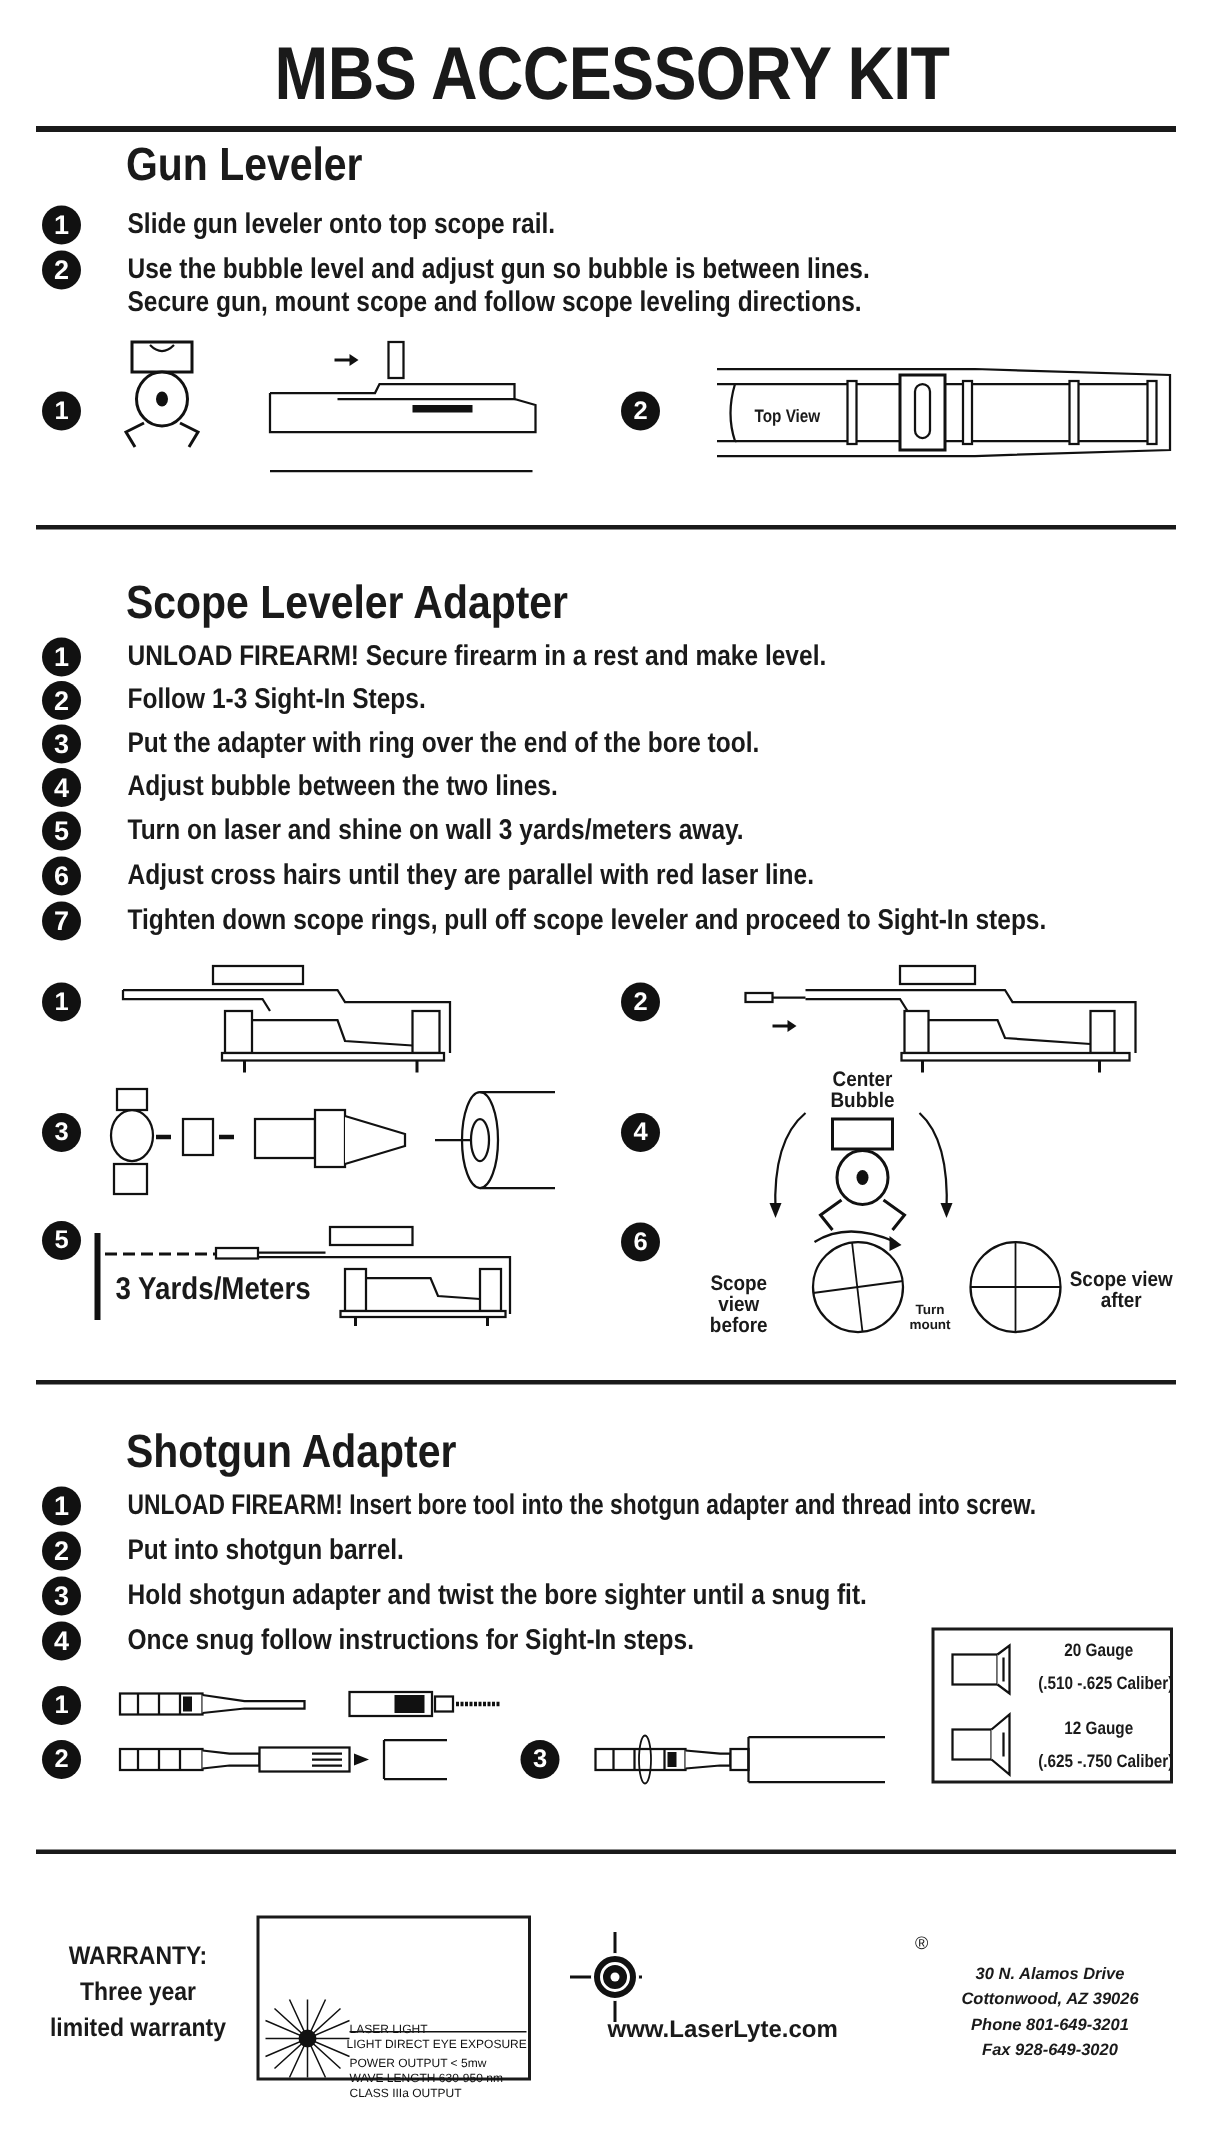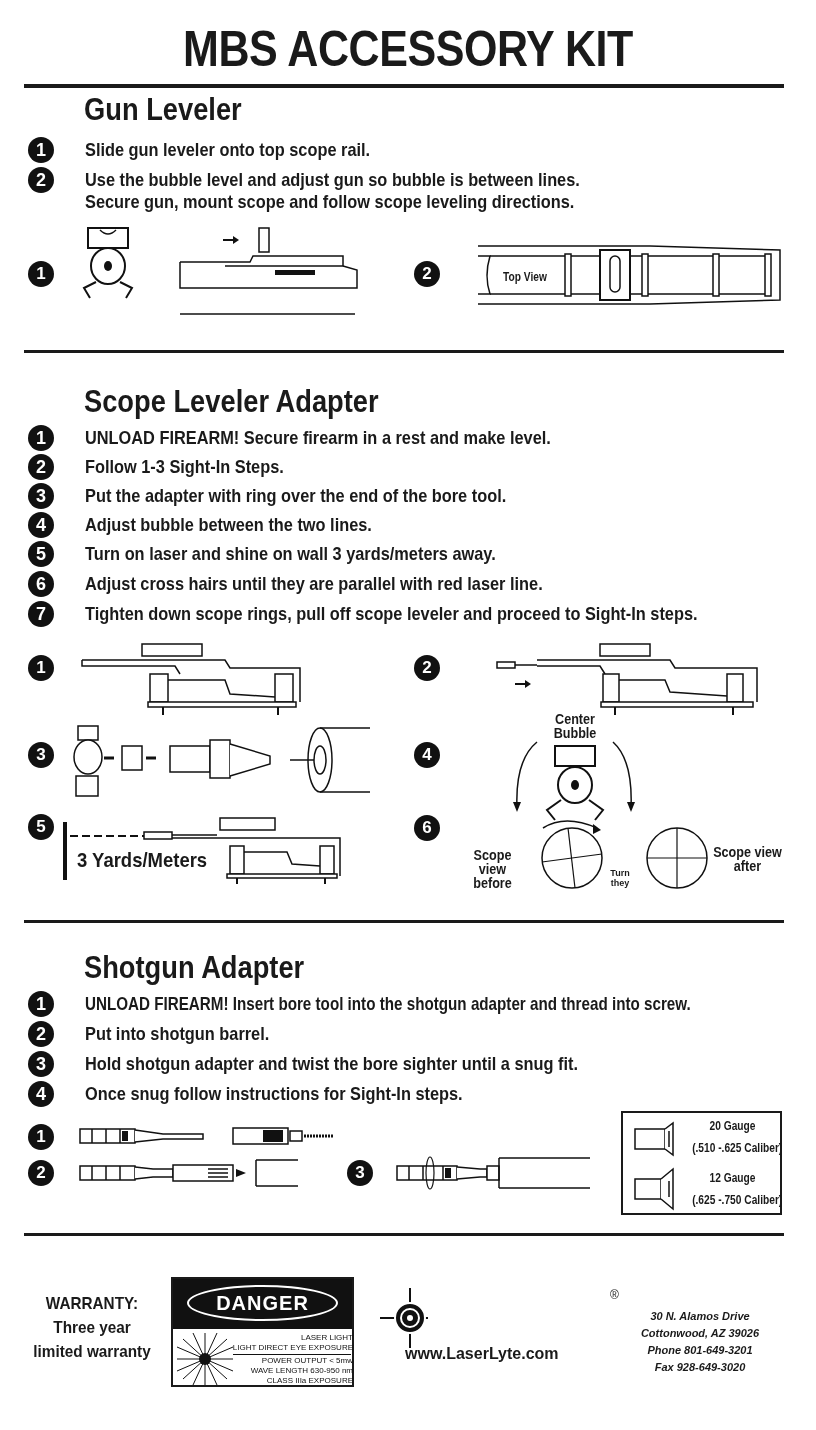--- a/index.html
+++ b/index.html
@@ -9,27 +9,27 @@
   .title { left: 0; width: 816px; top: 20px; text-align: center; font-size: 50px; font-weight: bold; letter-spacing: -0.5px; transform: scaleX(0.86); transform-origin: center; }
   .rule { left: 24px; width: 760px; height: 4px; background: #1a1a1a; }
   .sec-title { left: 84px; font-size: 31px; font-weight: bold; transform: scaleX(0.88); transform-origin: left; white-space: nowrap; }
   .step { left: 28px; height: 28px; display: flex; align-items: center; white-space: nowrap; }
   .num { width: 26px; height: 26px; border-radius: 50%; background: #111; color: #fff; font-weight: bold; font-size: 18px; display: flex; align-items: center; justify-content: center; flex: none; }
   .step-text { margin-left: 31px; font-size: 19px; font-weight: bold; transform: scaleX(0.86); transform-origin: left; }
   .cont { left: 85px; font-size: 19px; font-weight: bold; transform: scaleX(0.86); transform-origin: left; white-space: nowrap; }
   .fig-num { width: 26px; height: 26px; border-radius: 50%; background: #111; color: #fff; font-weight: bold; font-size: 17px; display: flex; align-items: center; justify-content: center; }
   svg { position: absolute; overflow: visible; }
   .lbl { font-weight: bold; font-size: 14px; line-height: 14px; text-align: center; transform: scaleX(0.9); }
-  .gauge-box { left: 621px; top: 1085px; width: 161px; height: 104px; border: 2px solid #1a1a1a; margin-top: 26px; }
+  .gauge-box { left: 621px; top: 1085px; width: 161px; height: 104px; border: 2px solid #1a1a1a; }
   .gauge-text { font-size: 12px; font-weight: bold; text-align: center; transform: scaleX(0.85); white-space: nowrap; }
   .warranty { left: 22px; top: 1292px; width: 140px; text-align: center; font-size: 17px; font-weight: bold; line-height: 24px; transform: scaleX(0.9); }
   .danger-box { left: 171px; top: 1277px; width: 183px; height: 110px; border: 2px solid #1a1a1a; }
   .danger-top { position: absolute; left: 0; top: 0; width: 100%; height: 50px; background: #111; }
   .danger-oval { position: absolute; left: 14px; top: 6px; width: 151px; height: 36px; border: 2px solid #fff; border-radius: 50%; display: flex; align-items: center; justify-content: center; color: #fff; font-weight: bold; font-size: 20px; letter-spacing: 1px; }
-  .danger-small { position: absolute; font-size: 8px; line-height: 10px; text-align: right; color: #111; white-space: nowrap; }
+  .danger-small { position: absolute; font-size: 8px; line-height: 10px; text-align: left; color: #111; white-space: nowrap; margin-top: 15px; }
   .logo { left: 380px; top: 1288px; }
   .logo-bar { position: absolute; left: 16px; top: 12px; width: 214px; height: 36px; background: #111; border-radius: 18px; color: #fff; font-weight: bold; font-style: italic; font-size: 24px; letter-spacing: 2px; display: flex; align-items: center; justify-content: center; padding-left: 20px; }
   .url { left: 405px; top: 1345px; font-size: 16px; font-weight: bold; white-space: nowrap; }
   .address { left: 610px; top: 1308px; width: 180px; text-align: center; font-size: 11px; font-weight: bold; line-height: 17px; font-style: italic; }
 </style>
 </head>
 <body>
 
 <div class="abs title">MBS ACCESSORY KIT</div>
 <div class="abs rule" style="top:84px"></div>
@@ -195,21 +195,21 @@
 </div>
 <svg style="left:535px;top:820px" width="80" height="70">
   <path d="M8 8 Q30 -6 62 8" fill="none" stroke="#111" stroke-width="1.5"></path>
   <path d="M58 4 L66 10 L58 14" fill="#111"></path>
   <circle cx="37" cy="38" r="30" fill="#fff" stroke="#111" stroke-width="1.5"></circle>
   <path d="M33 8 L40 68" stroke="#111" stroke-width="1.2"></path>
   <path d="M7 42 L67 34" stroke="#111" stroke-width="1.2"></path>
 </svg>
 <div class="abs" style="left:605px;top:868px;font-size:9px;font-weight:bold;line-height:10px;text-align:center;width:30px">
   <div>Turn</div>
-  <div>they</div>
+  <div>mount</div>
 </div>
 <svg style="left:640px;top:820px" width="80" height="70">
   <circle cx="37" cy="38" r="30" fill="#fff" stroke="#111" stroke-width="1.5"></circle>
   <path d="M37 8 L37 68" stroke="#111" stroke-width="1.2"></path>
   <path d="M7 38 L67 38" stroke="#111" stroke-width="1.2"></path>
 </svg>
 <div class="abs lbl" style="left:705px;top:845px;width:85px">
   <div>Scope view</div>
   <div>after</div>
 </div>
@@ -287,35 +287,32 @@
 
 <div class="abs rule" style="top:1233px;height:3px"></div>
 
 <div class="abs warranty">
   <div>WARRANTY:</div>
   <div>Three year</div>
   <div>limited warranty</div>
 </div>
 
 <div class="abs danger-box">
-  <div class="danger-top">
-    <div class="danger-oval">DANGER</div>
-  </div>
   <svg style="left:4px;top:54px" width="56" height="52">
     <g stroke="#111" stroke-width="1">
       <path d="M28 0 L28 52 M0 26 L56 26 M6 6 L50 46 M50 6 L6 46 M16 0 L40 52 M40 0 L16 52 M0 14 L56 38 M0 38 L56 14"></path>
     </g>
     <circle cx="28" cy="26" r="6" fill="#111"></circle>
   </svg>
   <div class="danger-small" style="left:60px;top:54px;width:120px">LASER LIGHT</div>
   <div class="danger-small" style="left:58px;top:64px;width:122px">LIGHT DIRECT EYE EXPOSURE</div>
   <div class="abs" style="left:60px;top:75px;width:118px;height:1px;background:#111"></div>
   <div class="danger-small" style="left:60px;top:77px;width:120px">POWER OUTPUT &lt; 5mw</div>
   <div class="danger-small" style="left:60px;top:87px;width:120px">WAVE LENGTH 630-950 nm</div>
-  <div class="danger-small" style="left:60px;top:97px;width:120px">CLASS IIIa EXPOSURE</div>
+  <div class="danger-small" style="left:60px;top:97px;width:120px">CLASS IIIa OUTPUT</div>
 </div>
 
 <div class="abs logo" style="width:230px;height:60px">
   <svg style="left:0;top:0" width="50" height="60">
     <path d="M30 0 L30 60 M0 30 L48 30" stroke="#111" stroke-width="2"></path>
     <circle cx="30" cy="30" r="15" fill="#111" stroke="#fff" stroke-width="2"></circle>
     <circle cx="30" cy="30" r="9" fill="#111" stroke="#fff" stroke-width="2"></circle>
     <circle cx="30" cy="30" r="3" fill="#fff"></circle>
   </svg>
   <div class="abs" style="left:230px;top:0;font-size:12px">®</div>

